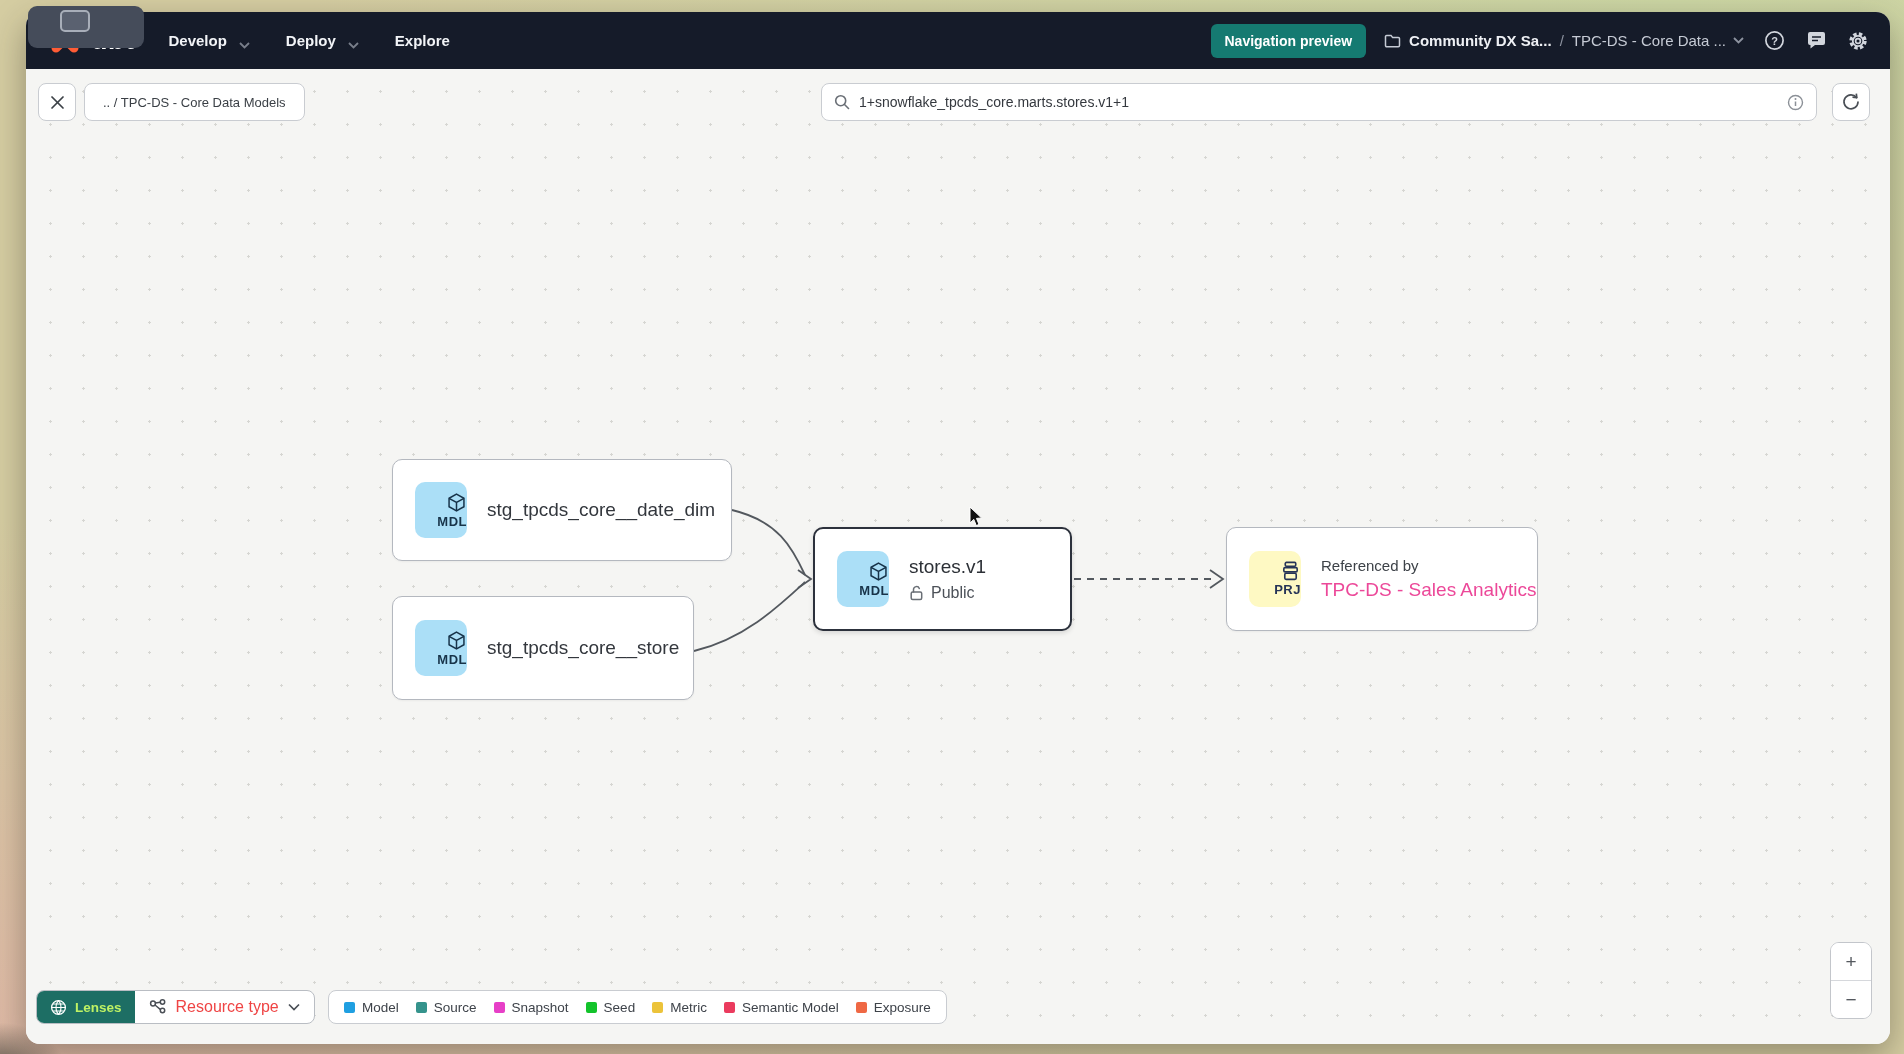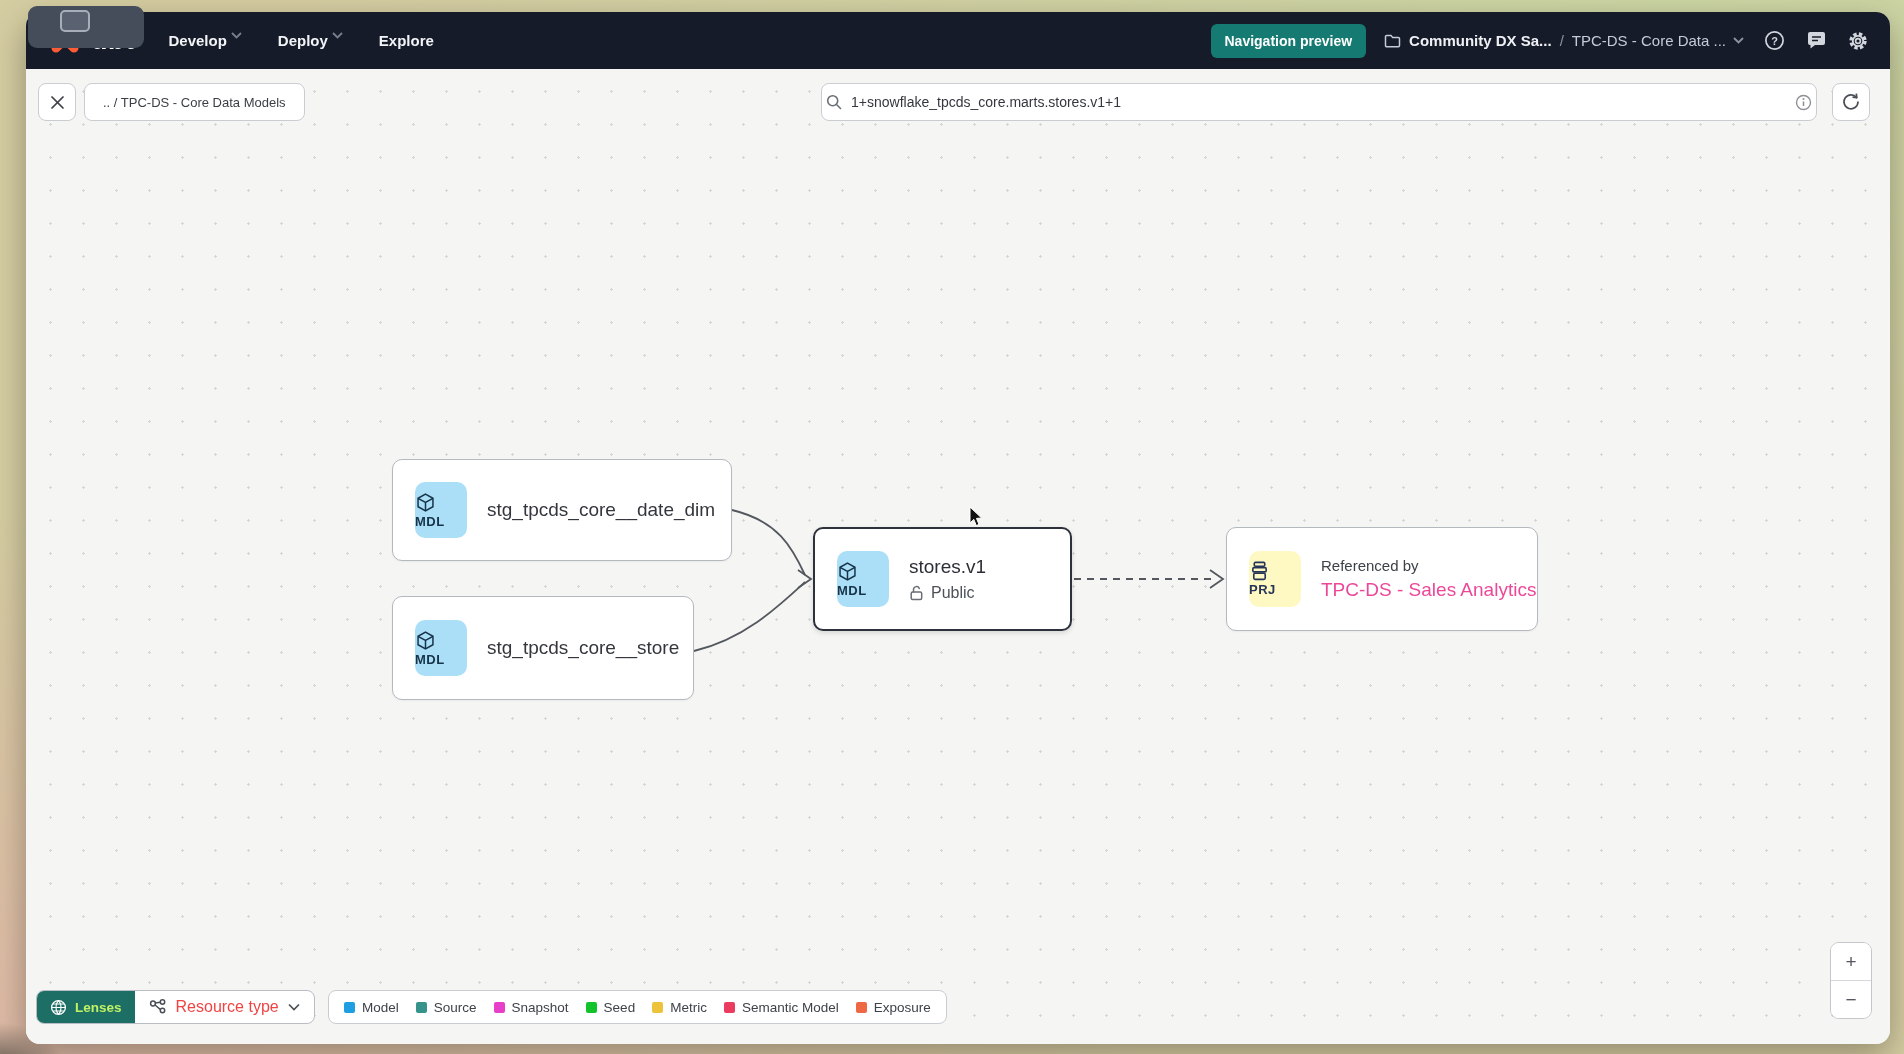--- a/index.html
+++ b/index.html
@@ -22,21 +22,21 @@
   }
 
   
   .navbar {
     height:57px; background:#151b29; display:flex; align-items:center;
     padding:0 20px 0 22px; color:#fff; position:relative; z-index:5;
   }
   .logo { display:flex; align-items:center; gap:9px; margin-right:34px; cursor:pointer; }
   .logo-word { font-size:27px; font-weight:bold; color:#fff; letter-spacing:.5px; }
   .nav-menu { display:flex; align-items:center; gap:36px; }
-  .nav-item { display:flex; align-items:flex-start; gap:4px; font-size:15px; font-weight:bold; color:#f2f4f7; cursor:pointer; }
+  .nav-item { display:flex; align-items:flex-end; gap:12px; font-size:15px; font-weight:bold; color:#f2f4f7; cursor:pointer; }
   .nav-item svg { opacity:.65; }
   .nav-right { margin-left:auto; display:flex; align-items:center; gap:18px; }
   .preview-btn {
     background:#157a71; color:#fff; font-size:14px; font-weight:bold;
     border:none; border-radius:6px; padding:9px 14px; cursor:pointer;
     font-family:"Liberation Sans", sans-serif;
   }
   .top-breadcrumb { display:flex; align-items:center; gap:8px; font-size:15px; }
   .tb-project { color:#eef0f4; font-weight:bold; display:flex; align-items:center; gap:8px; }
   .tb-sep { color:#8d93a0; }
@@ -68,21 +68,21 @@
     color:#3c4147;
   }
   .path-pill {
     position:absolute; left:58px; top:14px; height:38px; background:#fff;
     border:1px solid #c9ccd1; border-radius:8px; display:flex; align-items:center;
     padding:0 18px; font-size:13px; color:#3a3f45; cursor:pointer; white-space:nowrap;
   }
   .search-box {
     position:absolute; left:795px; top:14px; width:996px; height:38px;
     background:#fff; border:1px solid #c9ccd1; border-radius:8px;
-    display:flex; align-items:center; padding:0 4px; gap:9px;
+    display:flex; align-items:center; padding:0 12px; gap:9px;
   }
   .search-box input {
     flex:1; border:none; outline:none; font-size:14px; color:#34383e;
     font-family:"Liberation Sans", sans-serif; background:transparent;
   }
   .refresh-btn {
     position:absolute; left:1806px; top:14px; width:38px; height:38px;
     background:#fff; border:1px solid #c9ccd1; border-radius:8px;
     display:flex; align-items:center; justify-content:center; cursor:pointer; color:#4a4f56;
   }
@@ -92,21 +92,21 @@
     position:absolute; background:#fff; border:1.5px solid #b4b8bf; border-radius:10px;
     display:flex; align-items:center; padding-left:22px; gap:20px; cursor:pointer;
     box-shadow:0 1px 2px rgba(30,30,30,.05);
   }
   .node-a { left:366px; top:390px; width:340px; height:102px; }
   .node-b { left:366px; top:527px; width:302px; height:104px; }
   .node-c { left:787px; top:458px; width:259px; height:104px; border:2px solid #2c313c; box-shadow:0 2px 5px rgba(30,30,30,.14); }
   .node-d { left:1200px; top:458px; width:312px; height:104px; }
   .badge {
     width:52px; height:56px; border-radius:10px; display:flex; flex-direction:column;
-    align-items:flex-start; justify-content:center; gap:1px; flex:none;
+    align-items:flex-end; justify-content:center; gap:1px; flex:none;
   }
   .badge-mdl { background:#abdff7; color:#173349; }
   .badge-prj { background:#fef9c3; color:#263457; }
   .badge-code { font-size:13px; font-weight:bold; letter-spacing:.5px; }
   .node-label { font-size:19px; color:#33373d; white-space:nowrap; }
   .node-c .node-label { color:#2c3036; }
   .node-sub { display:flex; align-items:center; gap:7px; margin-top:6px; font-size:16px; color:#4d5259; }
   .node-pretitle { font-size:15px; color:#3d4248; margin-bottom:5px; }
   .node-d .node-label { font-size:19px; color:#ec4899; }
 

